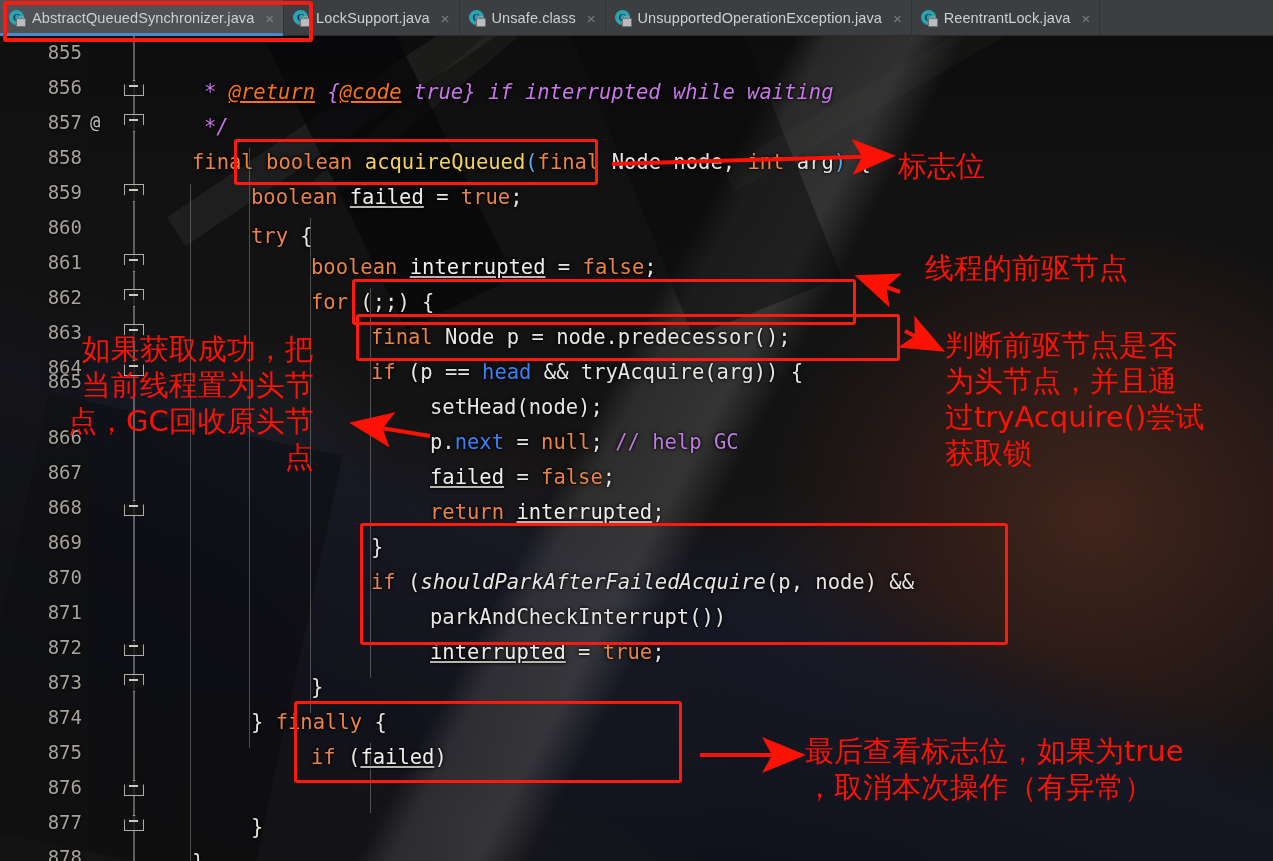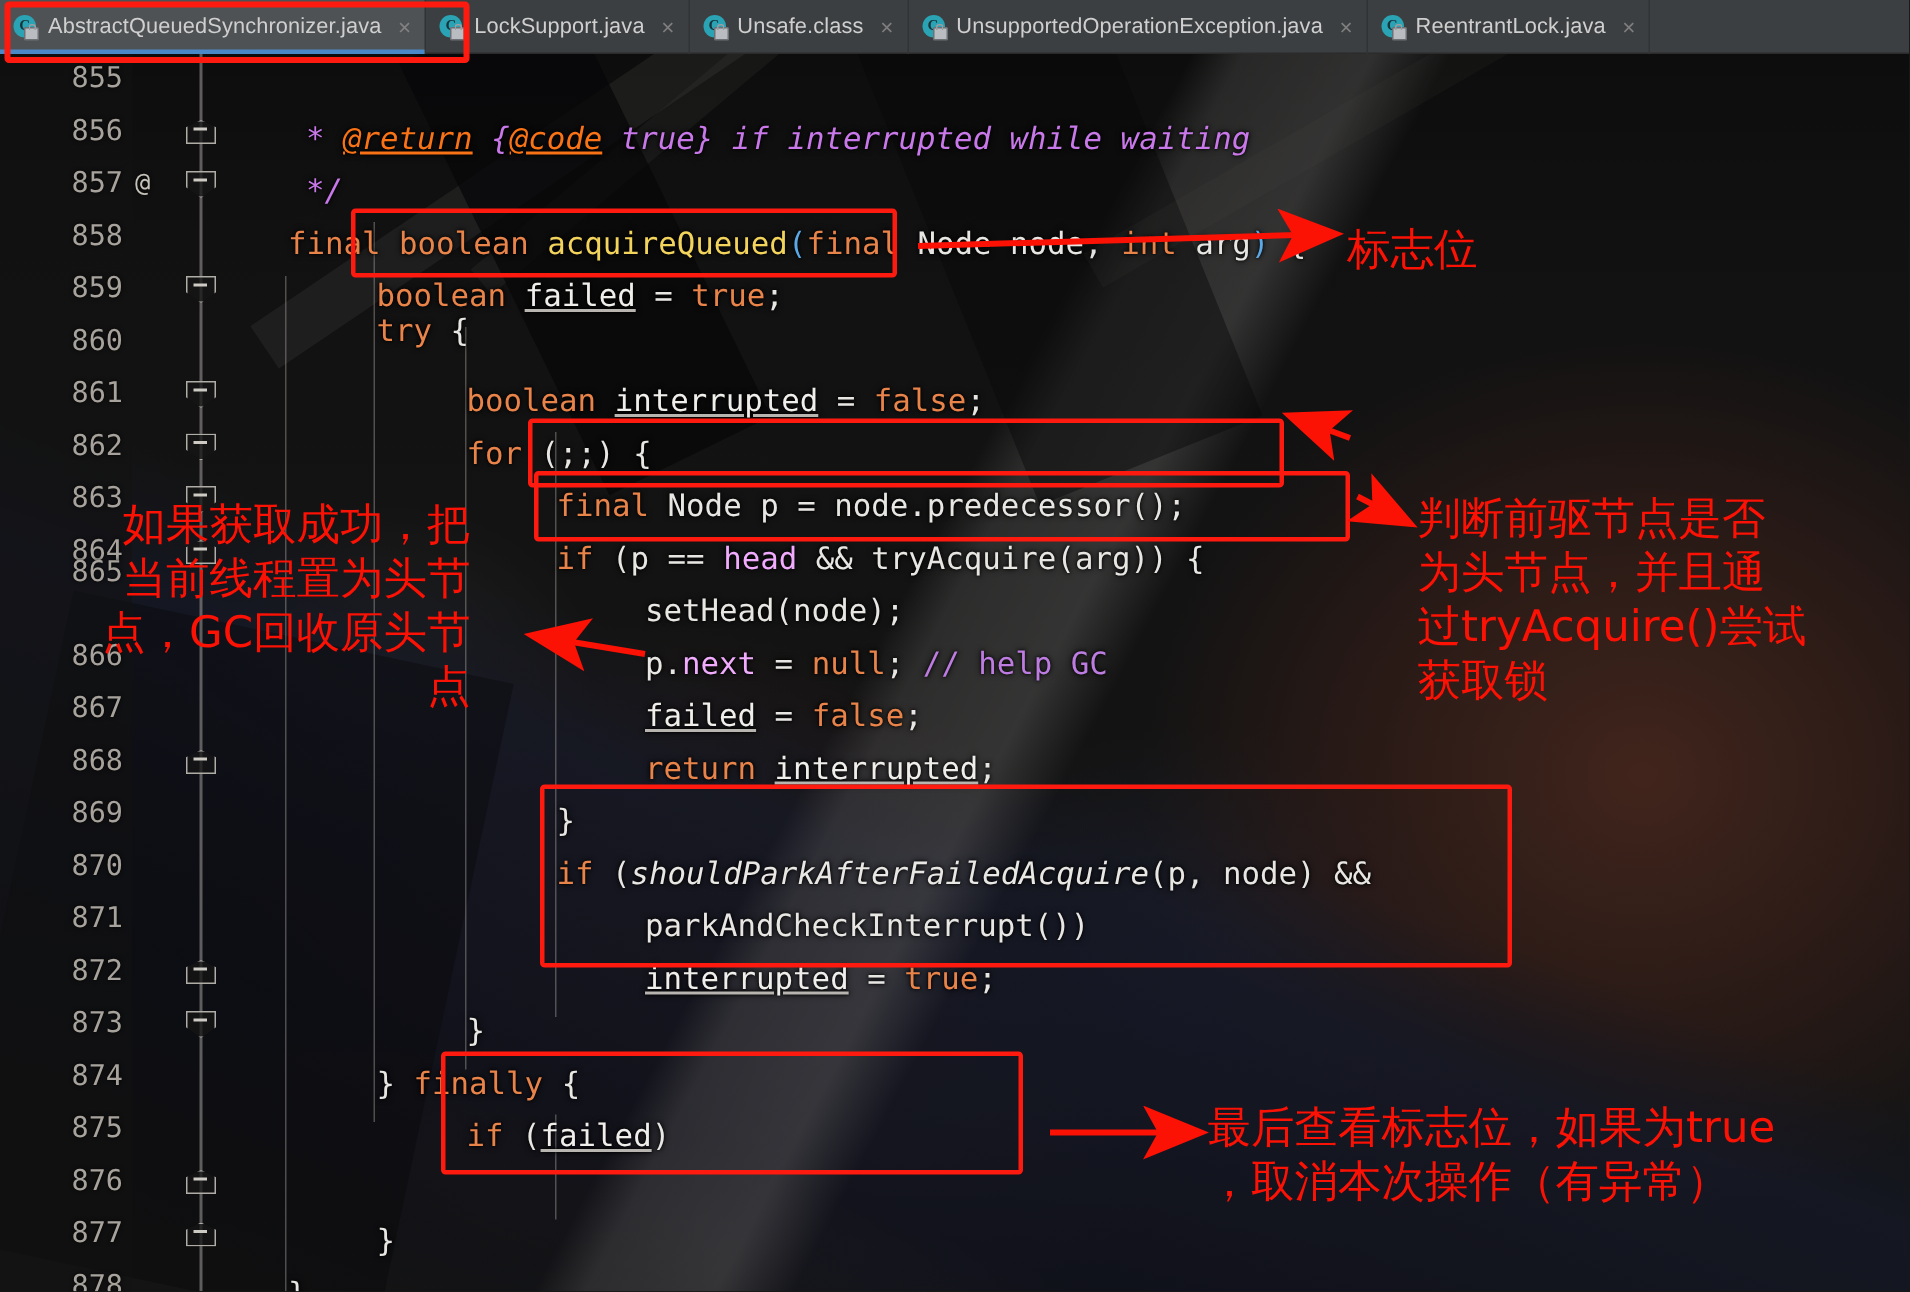--- a/index.html
+++ b/index.html
@@ -132,21 +132,21 @@
   }
   .cline{
     position:absolute;white-space:pre;left:148px;
     letter-spacing:0px;
     text-shadow:0 0 4px rgba(0,0,0,0.95), 0 0 2px rgba(0,0,0,0.9);
   }
   
   .kw{color:#e8834a;}
   .plain{color:#e8e6e3;}
   .method{color:#f2d35c;}
-  .field{color:#f0abfc;}
+  .field{color:#3b82f6;}
   .cmt{color:#c878e8;font-style:italic;}
   .cmt2{color:#bd7ce0;}
   .tagl{color:#f97316;font-style:italic;text-decoration:underline;}
   .var-u{color:#f0eeeb;text-decoration:underline;text-decoration-color:#b8b5b0;}
   .ital{color:#e9e7e4;font-style:italic;}
   .punc{color:#e3e1de;}
   .paren{color:#5aa9e6;}
 
   
   .iguide{
@@ -304,21 +304,21 @@
     <div id="code">
 
       <div class="cline" style="top:44px;left:204px"><span class="cmt">* </span><span class="tagl">@return</span><span class="cmt"> {</span><span class="tagl">@code</span><span class="cmt"> true} if interrupted while waiting</span></div>
 
       <div class="cline" style="top:79px;left:204px"><span class="cmt">*/</span></div>
 
       <div class="cline" style="top:114px;left:192px"><span class="kw">final boolean </span><span class="method">acquireQueued</span><span class="paren">(</span><span class="kw">final </span><span class="plain">Node node</span><span class="punc">, </span><span class="kw">int </span><span class="plain">arg</span><span class="paren">) </span><span class="plain">{</span></div>
 
       <div class="cline" style="top:149px;left:251px"><span class="kw">boolean </span><span class="var-u">failed</span><span class="plain"> = </span><span class="kw">true</span><span class="plain">;</span></div>
 
-      <div class="cline" style="top:172px;left:251px"><span class="kw">try</span><span class="plain"> {</span></div>
+      <div class="cline" style="top:188px;left:251px"><span class="kw">try</span><span class="plain"> {</span></div>
 
       <div class="cline" style="top:219px;left:311px"><span class="kw">boolean </span><span class="var-u">interrupted</span><span class="plain"> = </span><span class="kw">false</span><span class="plain">;</span></div>
 
       <div class="cline" style="top:254px;left:311px"><span class="kw">for</span><span class="plain"> (;;) {</span></div>
 
       <div class="cline" style="top:289px;left:371px"><span class="kw">final </span><span class="plain">Node p = node.predecessor();</span></div>
 
       <div class="cline" style="top:324px;left:371px"><span class="kw">if</span><span class="plain"> (p == </span><span class="field">head</span><span class="plain"> &amp;&amp; tryAcquire(arg)) {</span></div>
 
       <div class="cline" style="top:359px;left:430px"><span class="plain">setHead(node);</span></div>
@@ -371,20 +371,21 @@
       <path d="M900,292 L862,278" stroke="#fc1105" stroke-width="4" fill="none" marker-end="url(#ah)"></path>
 
       <path d="M905,331 L938,348" stroke="#fc1105" stroke-width="4" fill="none" marker-end="url(#ah)"></path>
 
       <path d="M430,436 L357,424" stroke="#fc1105" stroke-width="4" fill="none" marker-end="url(#ah)"></path>
 
       <path d="M700,755 L798,755" stroke="#fc1105" stroke-width="4" fill="none" marker-end="url(#ah)"></path>
     </svg>
 
     <div class="note big" style="left:898px;top:148px;">标志位</div>
+    <div class="note big" style="left:925px;top:250px;">线程的前驱节点</div>
     <div class="note big" style="left:945px;top:327px;">判断前驱节点是否
 为头节点，并且通
 过tryAcquire()尝试
 获取锁</div>
     <div class="note big" style="left:68px;top:331px;text-align:right;">如果获取成功，把
 当前线程置为头节
 点，GC回收原头节
 点</div>
     <div class="note big" style="left:805px;top:733px;">最后查看标志位，如果为true
 ，取消本次操作（有异常）</div>

